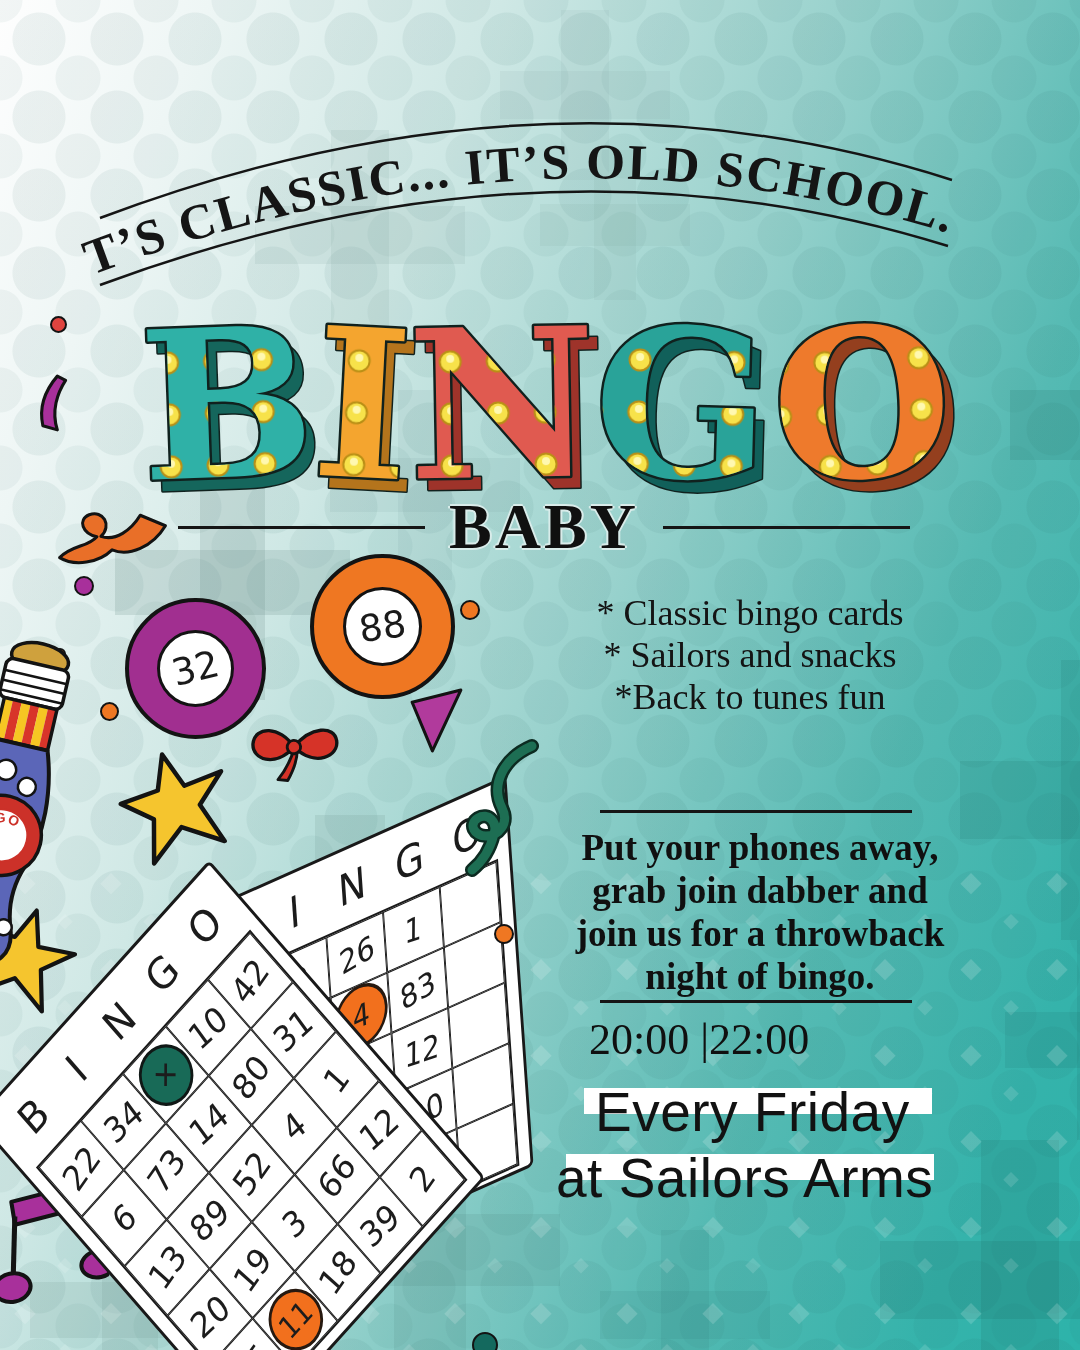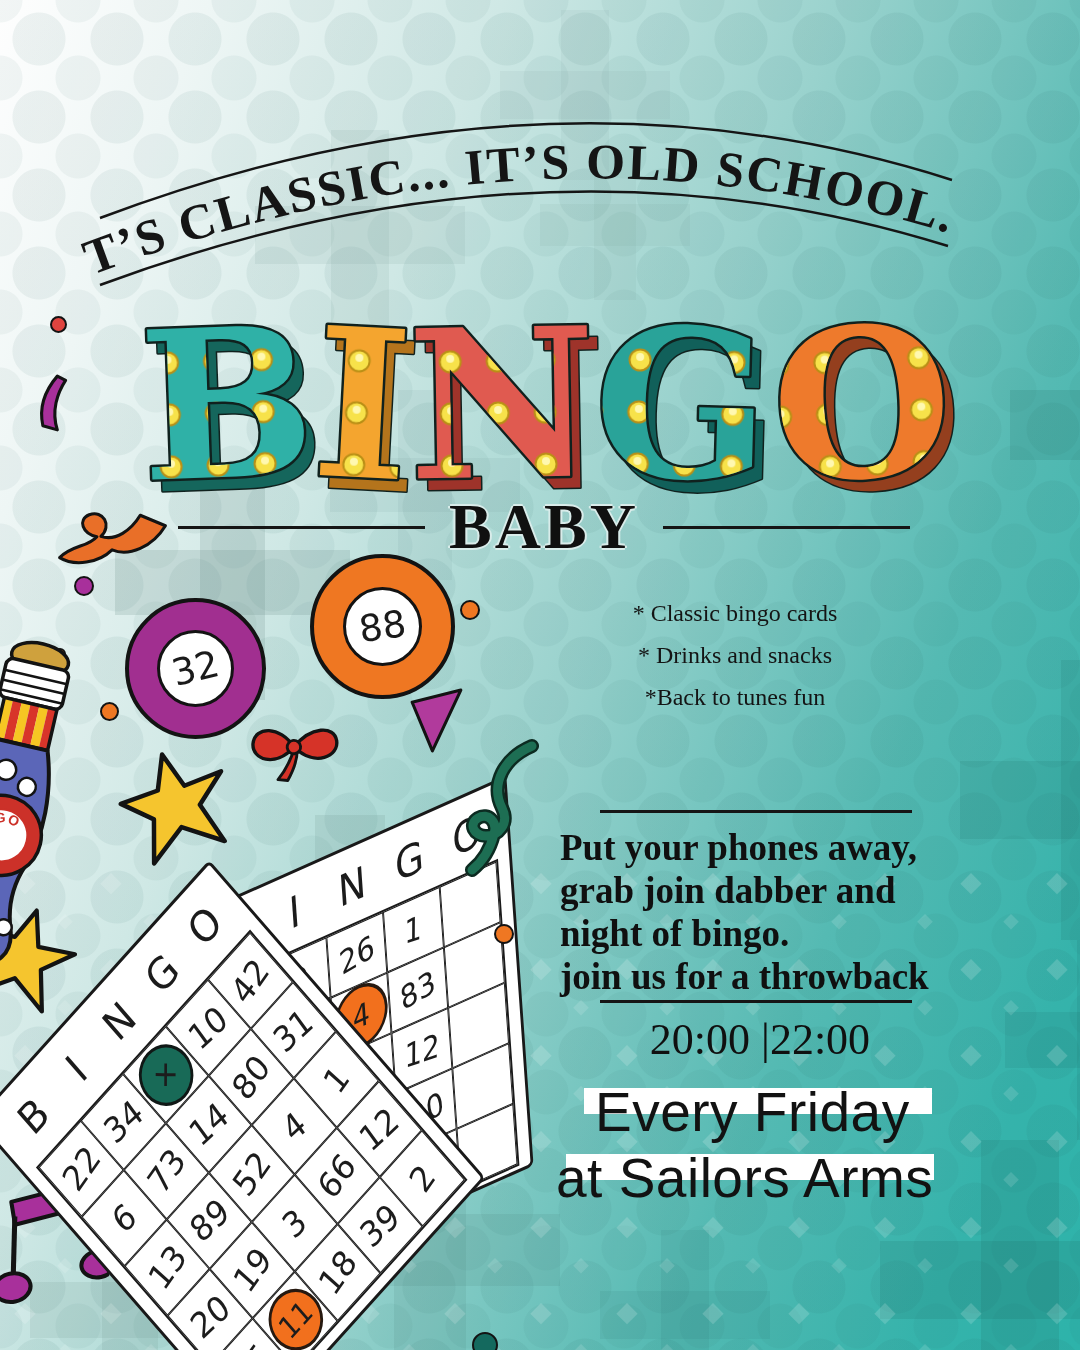--- a/index.html
+++ b/index.html
@@ -14,24 +14,24 @@
   .cross::after{content:'';position:absolute;top:36%;left:0;height:28%;width:100%;background:currentColor;}
   .arc-svg{position:absolute;left:0;top:0;width:1080px;height:400px;}
   .arc-svg text{font-family:"Liberation Serif",serif;font-weight:bold;font-size:50px;letter-spacing:2px;fill:#151515;}
   .lead-in{position:absolute;left:0;right:30px;top:204px;text-align:center;font-weight:bold;font-size:74px;letter-spacing:2px;color:#111;
     text-shadow:-2px 0 0 #eef6f5,2px 0 0 #eef6f5,0 -2px 0 #eef6f5,0 2px 0 #eef6f5,0 0 2px #fff;}
   #bingo-svg{position:absolute;left:52px;top:283px;width:976px;height:242px;}
   .baby-row{position:absolute;left:178px;right:170px;top:490px;display:flex;align-items:center;gap:24px;}
   .baby-line{flex:1;height:3px;background:#151515;}
   .baby-word{font-weight:bold;font-size:64px;letter-spacing:3px;color:#101010;
     text-shadow:-2px 0 0 #d9ecea,2px 0 0 #d9ecea,0 -2px 0 #d9ecea,0 2px 0 #d9ecea;}
-  .features{position:absolute;left:535px;top:592px;width:400px;text-align:center;font-size:24px;line-height:42px;color:#141414;}
+  .features{position:absolute;left:550px;top:592px;width:400px;text-align:center;font-size:36px;line-height:42px;color:#141414;}
   .divider{position:absolute;height:3px;background:#161616;}
-  .desc{position:absolute;left:560px;top:826px;width:400px;text-align:left;font-weight:bold;font-size:37px;line-height:43px;color:#101010;}
-  .times{position:absolute;left:560px;top:1014px;width:400px;text-align:center;font-size:44px;color:#101010;}
+  .desc{position:absolute;left:560px;top:826px;width:400px;text-align:center;font-weight:bold;font-size:37px;line-height:43px;color:#101010;}
+  .times{position:absolute;left:589px;top:1014px;width:400px;font-size:44px;color:#101010;}
   .sched-bar{position:absolute;background:#ffffff;z-index:6;}
   .sched-text{position:absolute;z-index:7;font-family:"Liberation Sans",sans-serif;font-size:55px;color:#121212;letter-spacing:0.5px;line-height:1;}
   .ball{position:absolute;border-radius:50%;border:4px solid #131313;z-index:1;}
   .ball-inner{position:absolute;inset:21%;background:#fff;border-radius:50%;border:3px solid #131313;display:flex;align-items:center;justify-content:center;}
   .ball-inner span{font-family:"DejaVu Sans",sans-serif;font-size:37px;color:#1a1a1a;}
   .card{position:absolute;background:#fff;border:3px solid #191919;border-radius:6px;padding:6px 12px 14px 12px;transform-origin:0 0;box-sizing:border-box;}
   .card-back{left:192px;top:915px;width:344px;height:368px;transform:rotate(-24deg) skewX(-20deg);z-index:2;}
   .card-front{left:-25px;top:1120px;width:350px;height:418px;transform:rotate(-48deg) skewX(-7deg);z-index:3;}
   .card-header{display:grid;grid-template-columns:repeat(5,1fr);text-align:center;font-family:"DejaVu Sans",sans-serif;color:#1b1b1b;}
   .card-back .card-header{font-size:40px;height:64px;line-height:60px;}
@@ -138,31 +138,31 @@
     </svg>
 
   <div class="baby-row">
     <div class="baby-line"></div>
     <div class="baby-word">BABY</div>
     <div class="baby-line"></div>
   </div>
 
   <div class="features">
       <div>* Classic bingo cards</div>
-      <div>* Drinks and snacks</div>
+      <div>* Sailors and snacks</div>
       <div>*Back to tunes fun</div>
     </div>
 
   <div class="divider" style="left:600px;top:810px;width:312px;"></div>
 
   <div class="desc">
     <div>Put your phones away,</div>
     <div>grab join dabber and</div>
+    <div>join us for a throwback</div>
     <div>night of bingo.</div>
-    <div>join us for a throwback</div>
   </div>
 
   <div class="divider" style="left:600px;top:1000px;width:312px;"></div>
 
   <div class="times">20:00 |22:00</div>
 
   <div class="sched-bar" style="left:584px;top:1088px;width:348px;height:26px;"></div>
   <div class="sched-bar" style="left:566px;top:1154px;width:368px;height:26px;"></div>
   <div class="sched-text" style="left:595px;top:1085px;">Every Friday</div>
   <div class="sched-text" style="left:556px;top:1151px;">at Sailors Arms</div>

